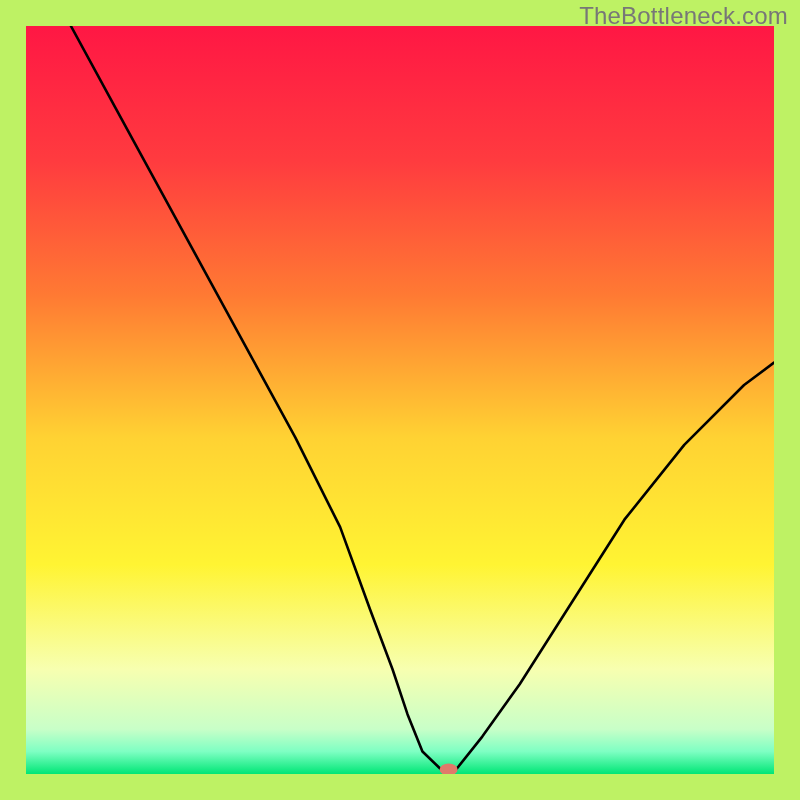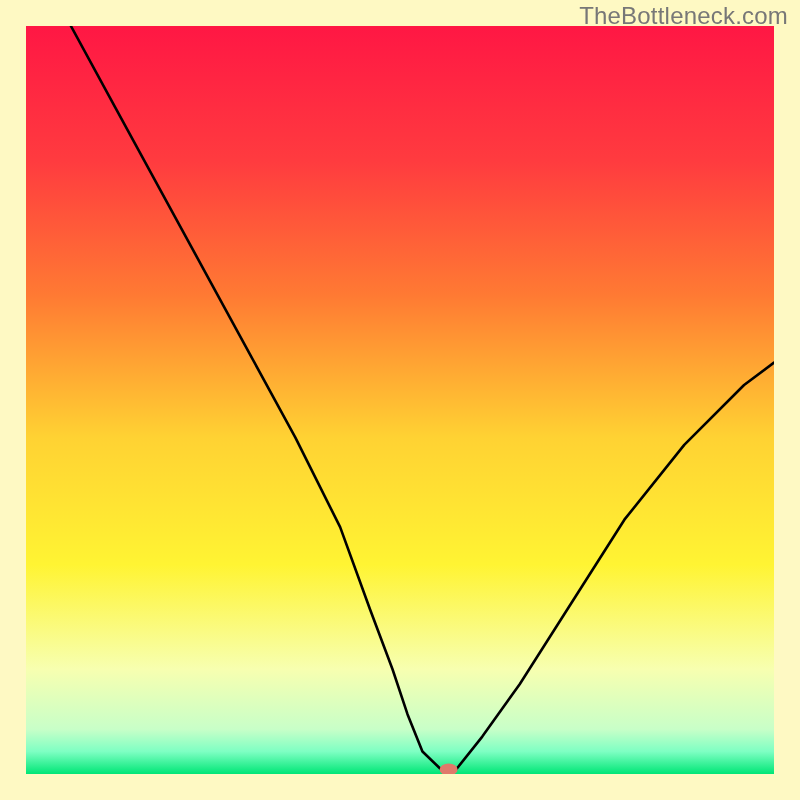--- a/index.html
+++ b/index.html
@@ -7,21 +7,21 @@
     padding: 0;
     width: 800px;
     height: 800px;
     background: #000;
     overflow: hidden;
   }
   .frame {
     position: relative;
     width: 800px;
     height: 800px;
-    background: #fef9c3;
+    background: #bef264;
   }
   .watermark {
     position: absolute;
     top: 2px;
     right: 12px;
     color: #777;
     font-family: Arial, Helvetica, sans-serif;
     font-size: 24px;
     letter-spacing: 0.2px;
     z-index: 10;

